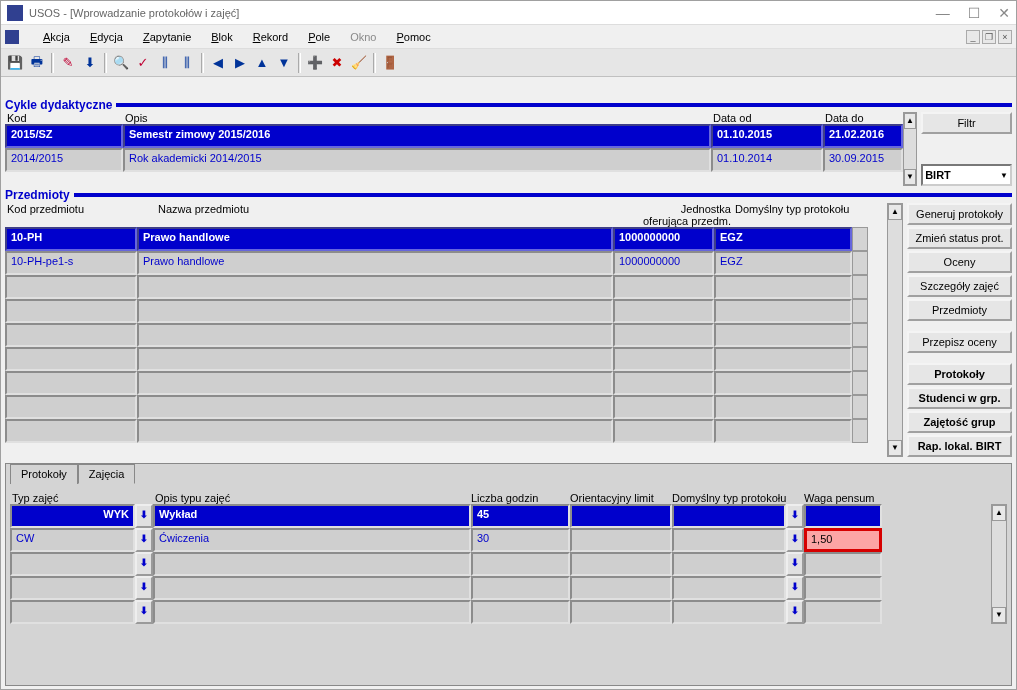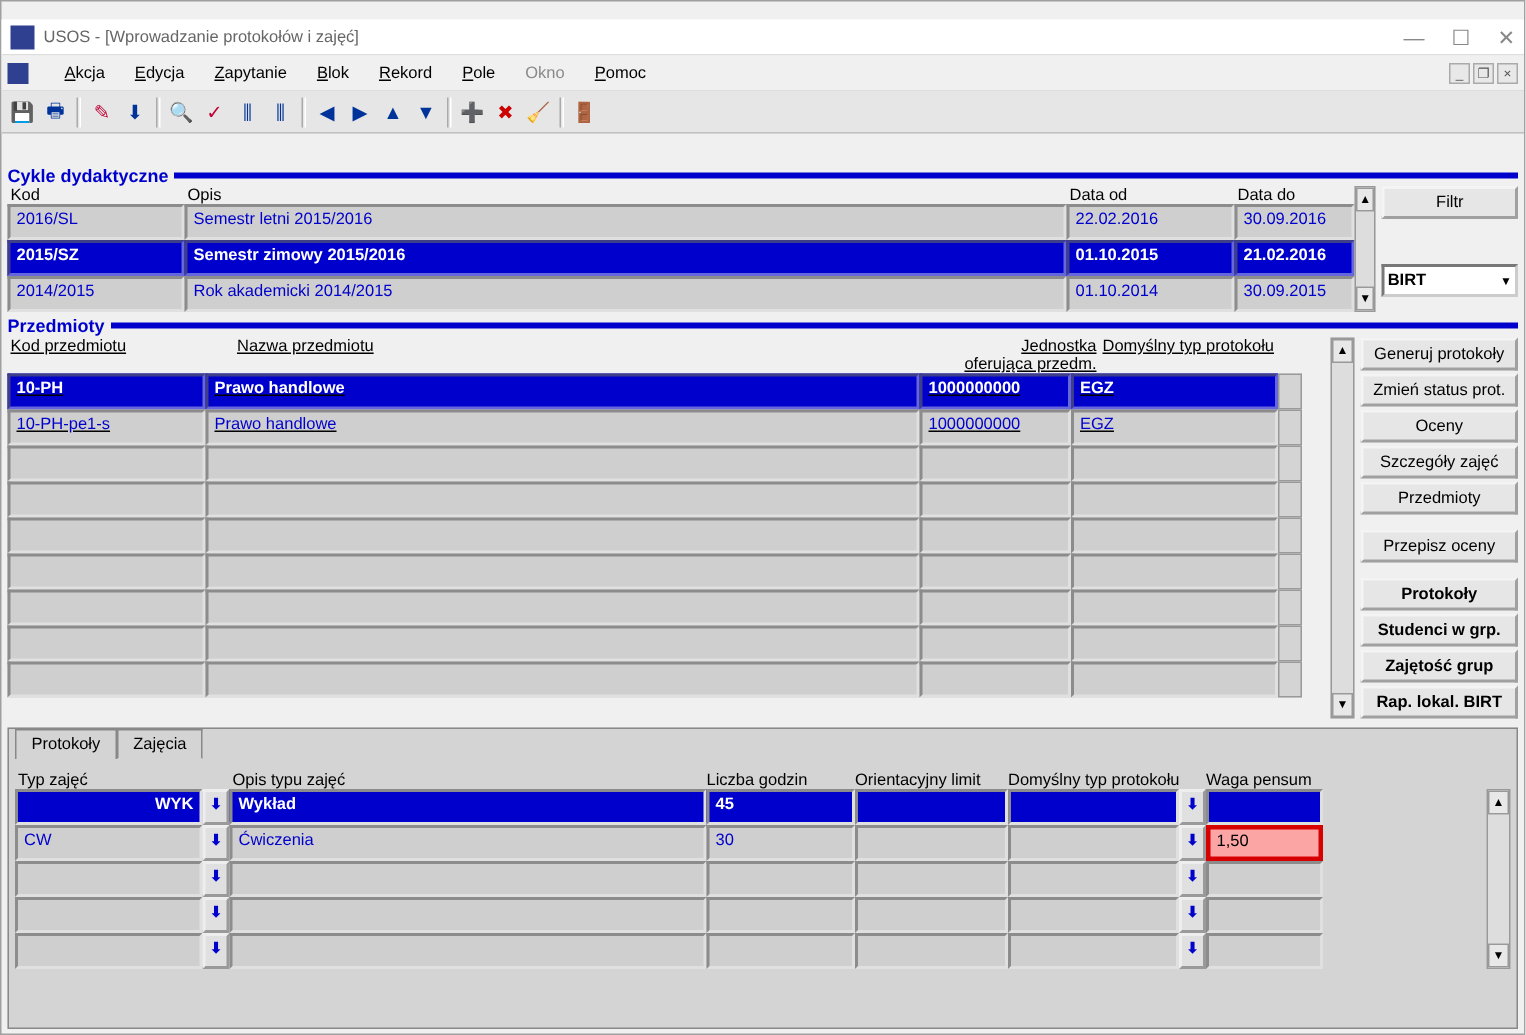--- a/index.html
+++ b/index.html
@@ -1,18 +1,18 @@
 <!DOCTYPE html>
 <html><head>
 <meta charset="utf-8">
 <style>
 * { box-sizing: border-box; margin: 0; padding: 0; font-family: Tahoma, Arial, sans-serif; font-size: 11px; }
 body { background: #eeeeee; width: 1017px; height: 690px; overflow: hidden; }
 .window { width: 1017px; height: 690px; background: #f0f0f0; border: 1px solid #a0a0a0; display: flex; flex-direction: column; }
-.titlebar { height: 24px; background: #fff; display: flex; align-items: center; padding: 0 6px; border-bottom: 1px solid #ddd; margin-top: 12px; }
+.titlebar { height: 24px; background: #fff; display: flex; align-items: center; padding: 0 6px; border-bottom: 1px solid #ddd; }
 .titlebar .app-icon { width: 16px; height: 16px; background: #304090; margin-right: 6px; }
 .titlebar .title { color: #666; flex: 1; }
 .titlebar .win-controls { display: flex; gap: 18px; }
 .titlebar .win-controls span { color: #888; cursor: default; font-size: 14px; }
 .menubar { height: 24px; background: #f0f0f0; display: flex; align-items: center; padding: 0 4px; gap: 20px; border-bottom: 1px solid #ddd; }
 .menubar .menu-item { color: #000; cursor: default; }
 .menubar .menu-item.disabled { color: #8a8a8a; }
 .menubar .menu-item u { text-decoration: underline; }
 .menubar .mdi-icon { width: 14px; height: 14px; margin-right: 4px; }
 .menubar .mdi-controls { margin-left: auto; display: flex; gap: 2px; }
@@ -35,21 +35,21 @@
 .cycle-row.selected .cell { background: #0000cc; color: #fff; font-weight: bold; border: 2px inset #6666dd; }
 .cycle-scroll { width: 16px; background: #ddd; border: 1px solid #999; display: flex; flex-direction: column; justify-content: space-between; }
 .cycle-scroll .arr { height: 16px; background: #e8e8e8; border: 1px solid #999; text-align: center; line-height: 14px; font-size: 8px; }
 .right-panel { width: 105px; margin-left: 4px; display: flex; flex-direction: column; gap: 2px; }
 .panel-btn { height: 22px; background: #e6e6e6; border: 2px outset #f4f4f4; text-align: center; line-height: 18px; cursor: default; }
 .panel-btn.bold { font-weight: bold; }
 .panel-select { height: 22px; background: #fff; border: 2px inset #ccc; display: flex; align-items: center; padding: 0 2px; font-weight: bold; }
 .panel-select .dd { margin-left: auto; font-size: 8px; }
 
 .przedmioty-block { display: flex; margin-top: 1px; }
-.sub-table-wrap { flex: 1; text-decoration: underline; }
+.sub-table-wrap { flex: 1; }
 .sub-headers { display: flex; color: #000; }
 .sub-headers div { padding: 0 2px; }
 .sub-row { display: flex; height: 24px; }
 .sub-row .cell { border: 2px inset #e0e0e0; }
 .sub-row.selected .cell { background: #0000cc; color: #fff; font-weight: bold; border: 2px inset #6666dd; }
 .chk { width: 16px; background: #d4d4d4; border: 1px solid #999; }
 .sub-right-panel { width: 105px; margin-left: 4px; display: flex; flex-direction: column; gap: 2px; }
 
 .tabs { margin-top: 6px; border: 1px solid #888; flex: 1; background: #d4d4d4; padding: 2px; display: flex; flex-direction: column; position: relative; }
 .tab-row { display: flex; height: 20px; position: relative; top: -2px; left: 2px; }
@@ -135,26 +135,20 @@
 
     <div class="cycle-block">
       <div class="cycle-table-wrap">
         <div class="cycle-headers">
           <div class="hw-cycle-kod">Kod</div>
           <div class="hw-cycle-opis">Opis</div>
           <div class="hw-cycle-od">Data od</div>
           <div class="hw-cycle-do">Data do</div>
         </div>
         <div id="cycle-rows">
-            <div class="cycle-row">
-              <div class="cell w-cycle-kod">2016/SL</div>
-              <div class="cell w-cycle-opis">Semestr letni 2015/2016</div>
-              <div class="cell w-cycle-od">22.02.2016</div>
-              <div class="cell w-cycle-do">30.09.2016</div>
-            </div>
             <div class="cycle-row selected">
               <div class="cell w-cycle-kod">2015/SZ</div>
               <div class="cell w-cycle-opis">Semestr zimowy 2015/2016</div>
               <div class="cell w-cycle-od">01.10.2015</div>
               <div class="cell w-cycle-do">21.02.2016</div>
             </div>
             <div class="cycle-row">
               <div class="cell w-cycle-kod">2014/2015</div>
               <div class="cell w-cycle-opis">Rok akademicki 2014/2015</div>
               <div class="cell w-cycle-od">01.10.2014</div>

